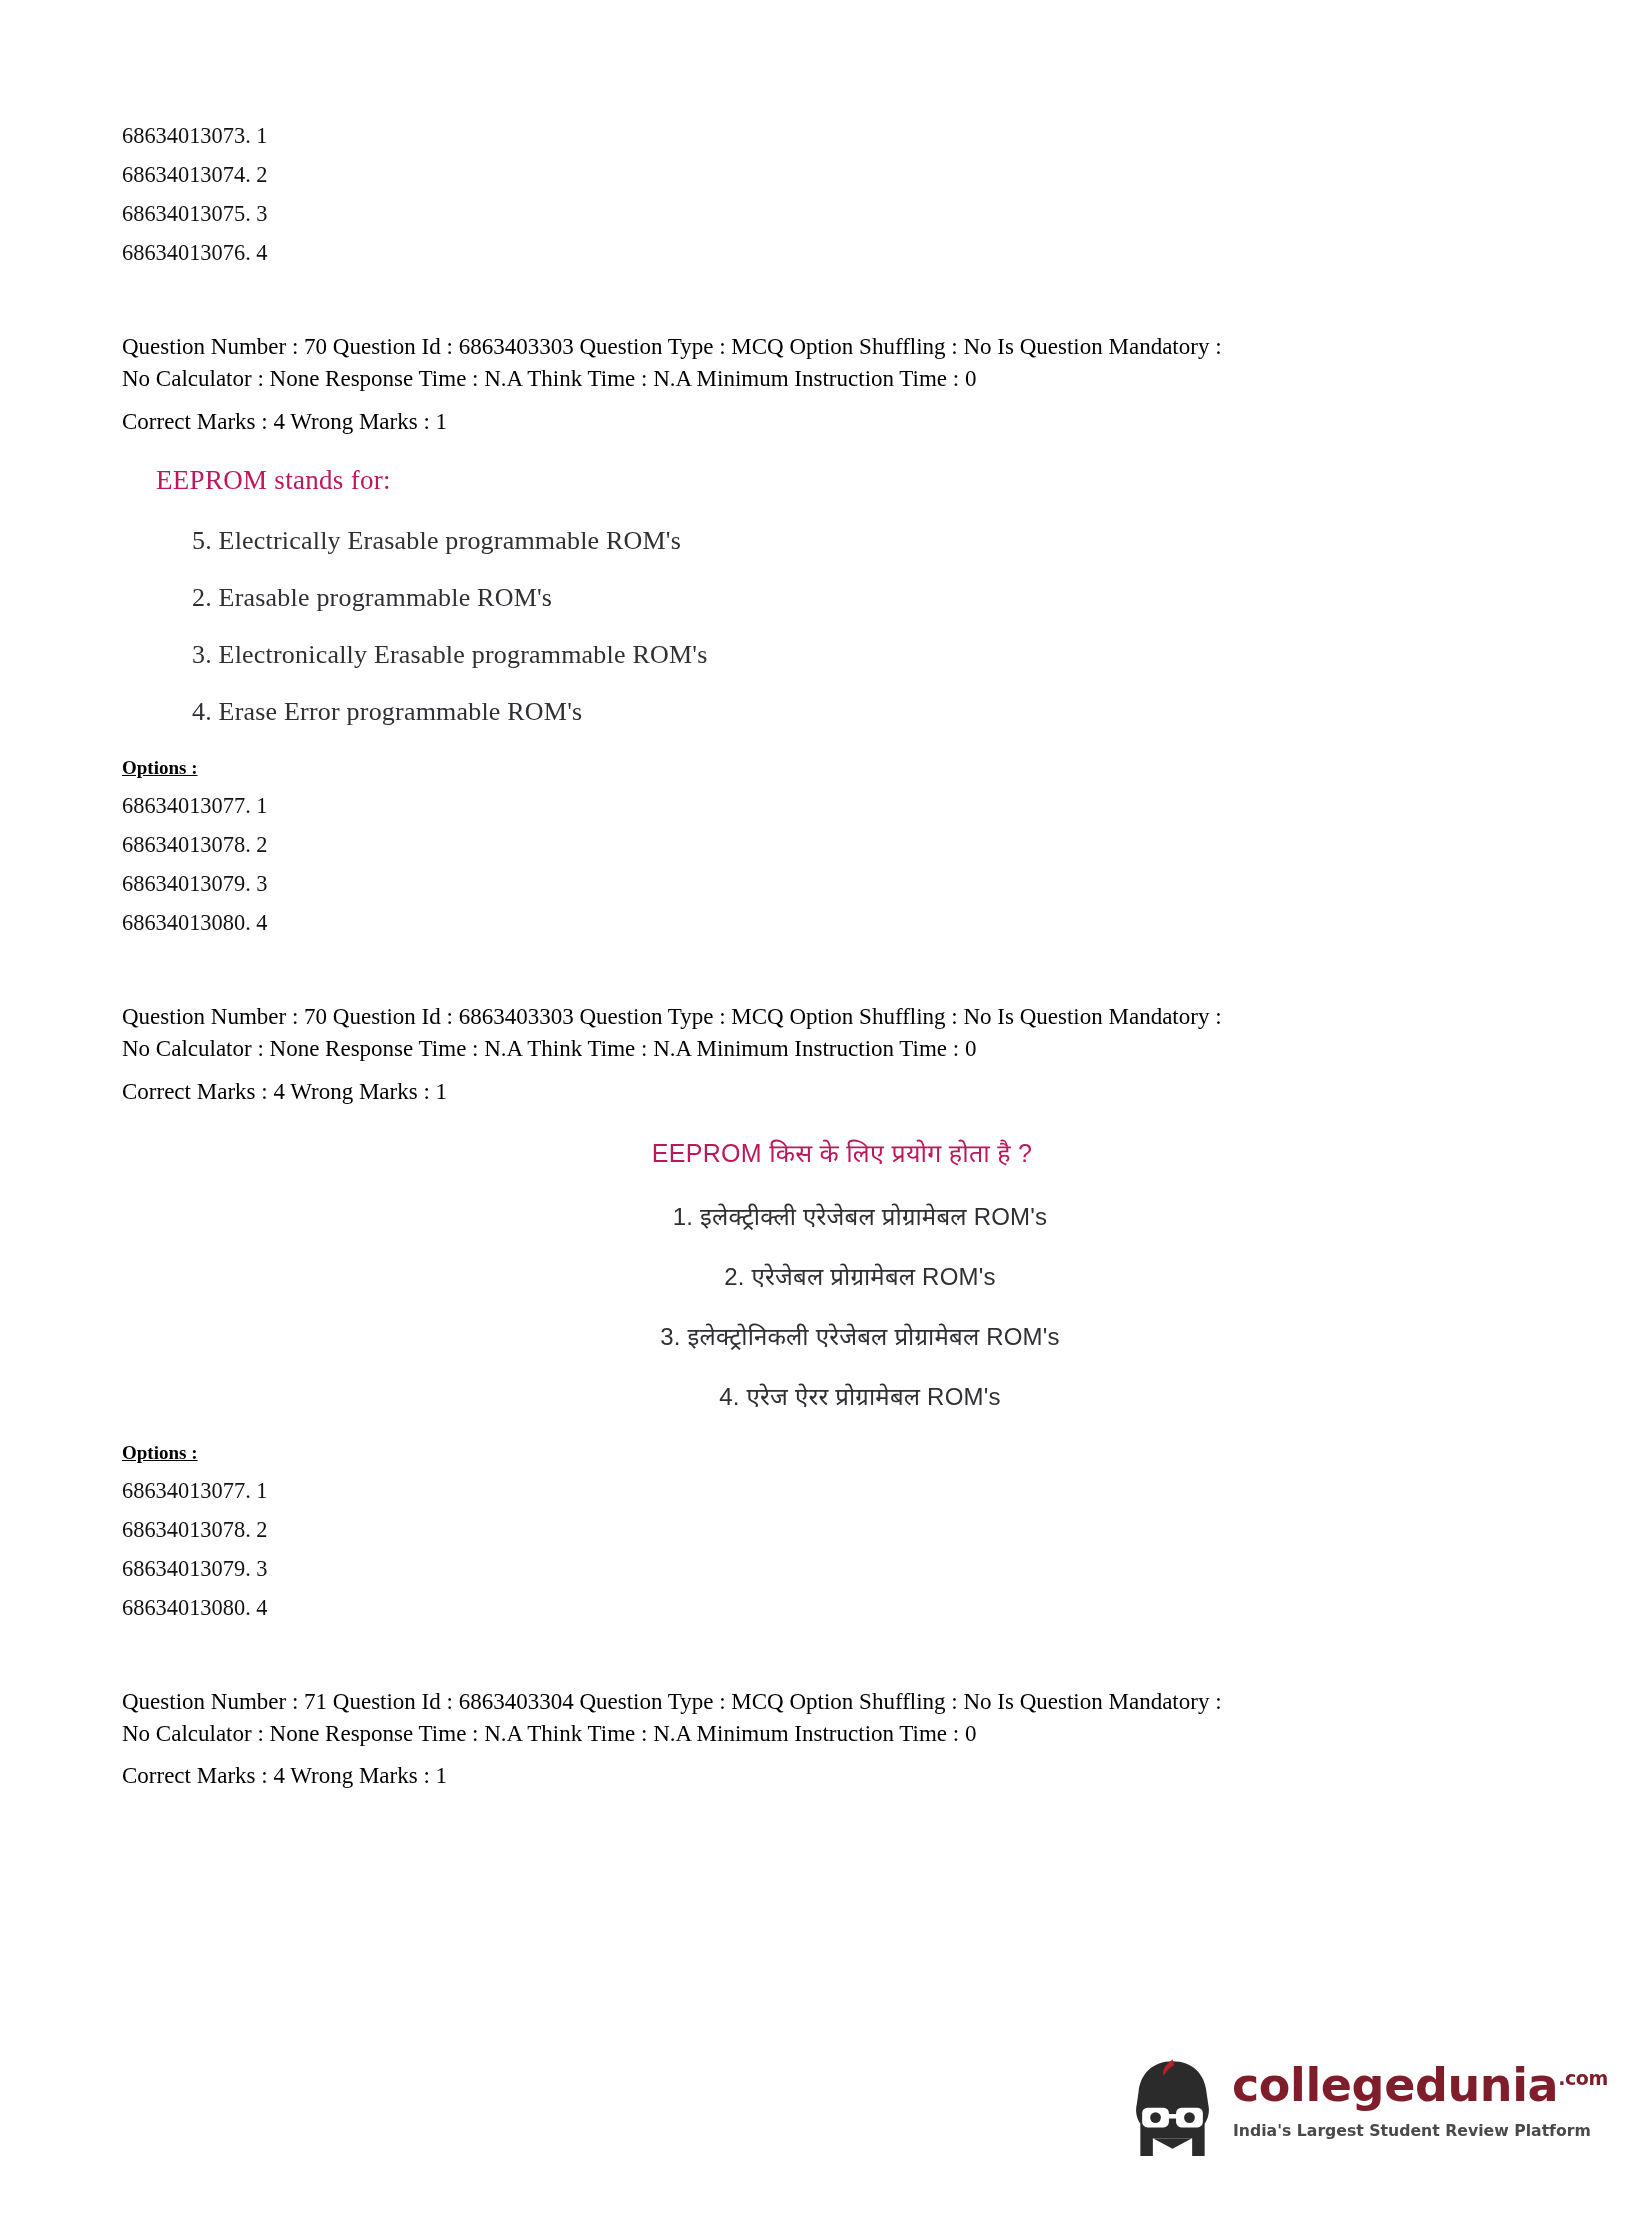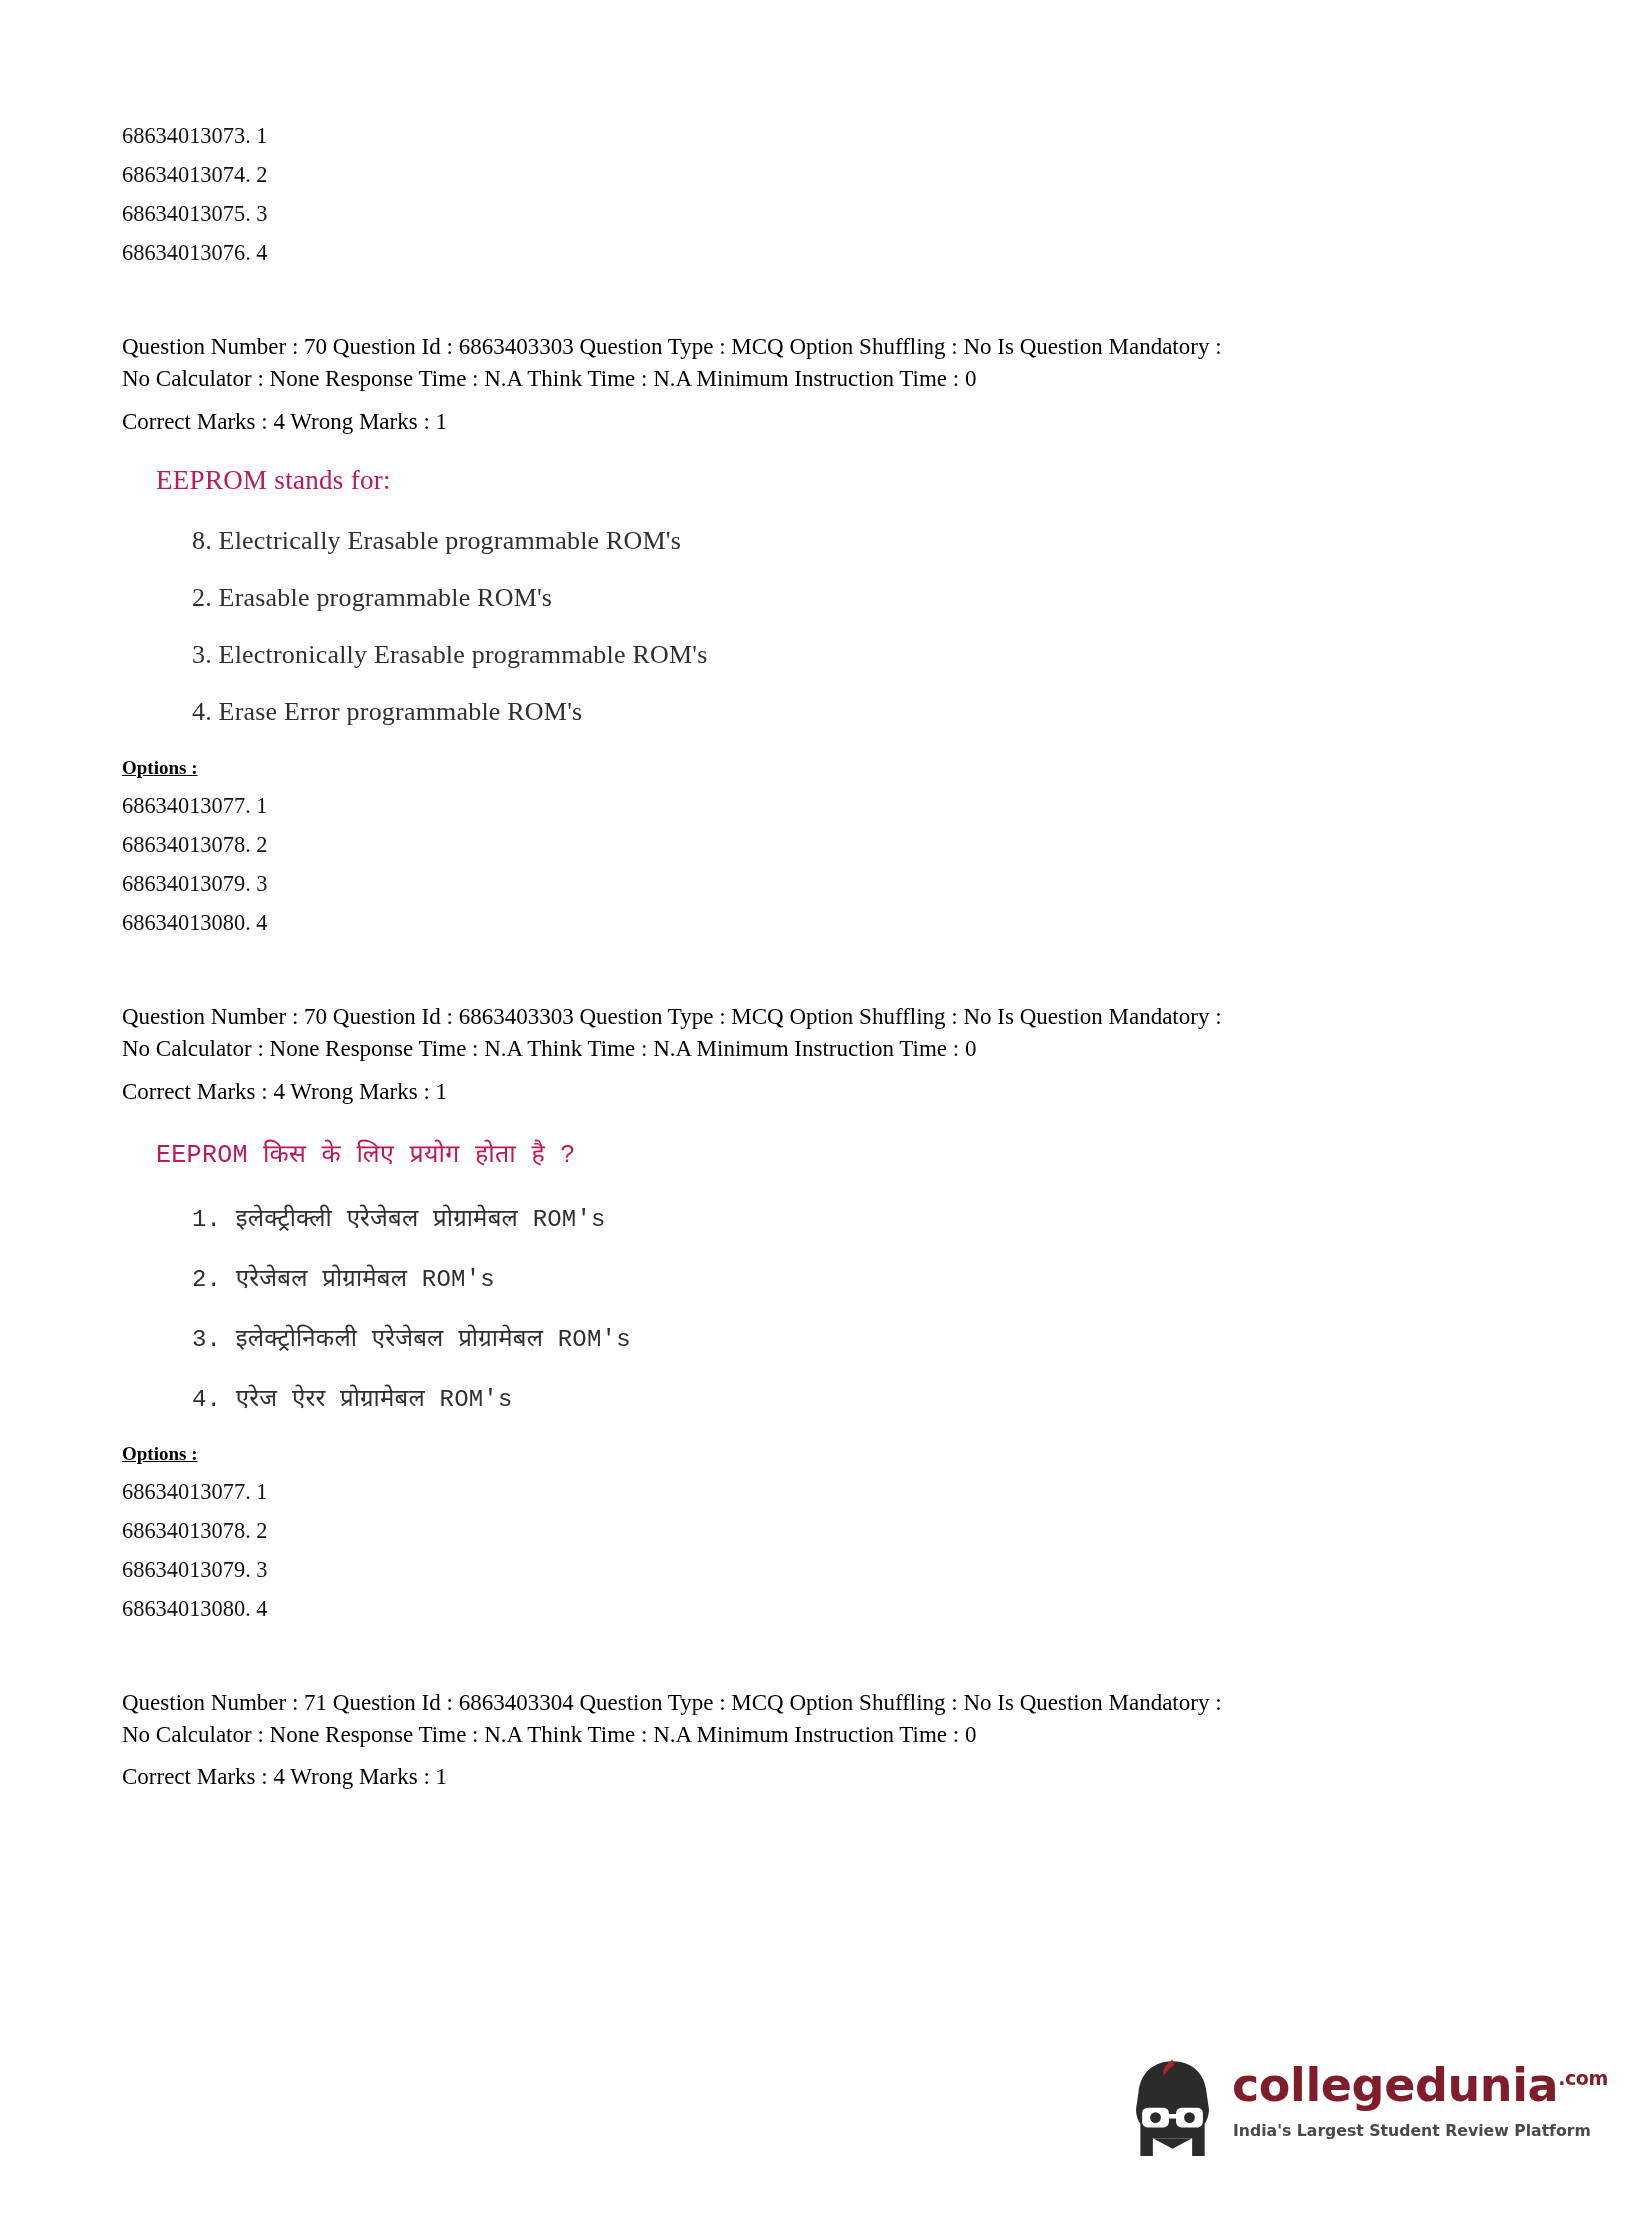--- a/index.html
+++ b/index.html
@@ -63,22 +63,23 @@
   }
   .scan .opt {
     font-size: 26px;
     margin-left: 70px;
     margin-bottom: 27px;
     color: #2f2f34;
     letter-spacing: 0.2px;
   }
   .scan.hindi .qtext,
   .scan.hindi .opt {
-    font-family: Liberation Mono, monospace;
+    font-family: Liberation Sans, sans-serif;
     font-size: 24px;
+    text-align: center;
   }
   .scan.hindi .qtext { font-size: 25px; }
 
   .options-label {
     font-weight: bold;
     font-size: 19px;
     margin-top: 30px;
     margin-bottom: 7.2px;
     font-family: "Liberation Serif", serif;
     text-decoration: underline;
@@ -145,21 +146,21 @@
 
     <div>
       <div class="meta">
         <span>Question Number : 70 Question Id : 6863403303 Question Type : MCQ Option Shuffling : No Is Question Mandatory :</span>
         <span class="line2">No Calculator : None Response Time : N.A Think Time : N.A Minimum Instruction Time : 0</span>
         <span class="marks">Correct Marks : 4 Wrong Marks : 1</span>
       </div>
 
       <div class="scan">
         <div class="qtext">EEPROM stands for:</div>
-        <div class="opt">8. Electrically Erasable programmable ROM's</div>
+        <div class="opt">5. Electrically Erasable programmable ROM's</div>
         <div class="opt">2. Erasable programmable ROM's</div>
         <div class="opt">3. Electronically Erasable programmable ROM's</div>
         <div class="opt">4. Erase Error programmable ROM's</div>
       </div>
 
       <div class="options-label">Options :</div>
       <div>
         <div class="optid">68634013077. 1</div>
         <div class="optid">68634013078. 2</div>
         <div class="optid">68634013079. 3</div>

